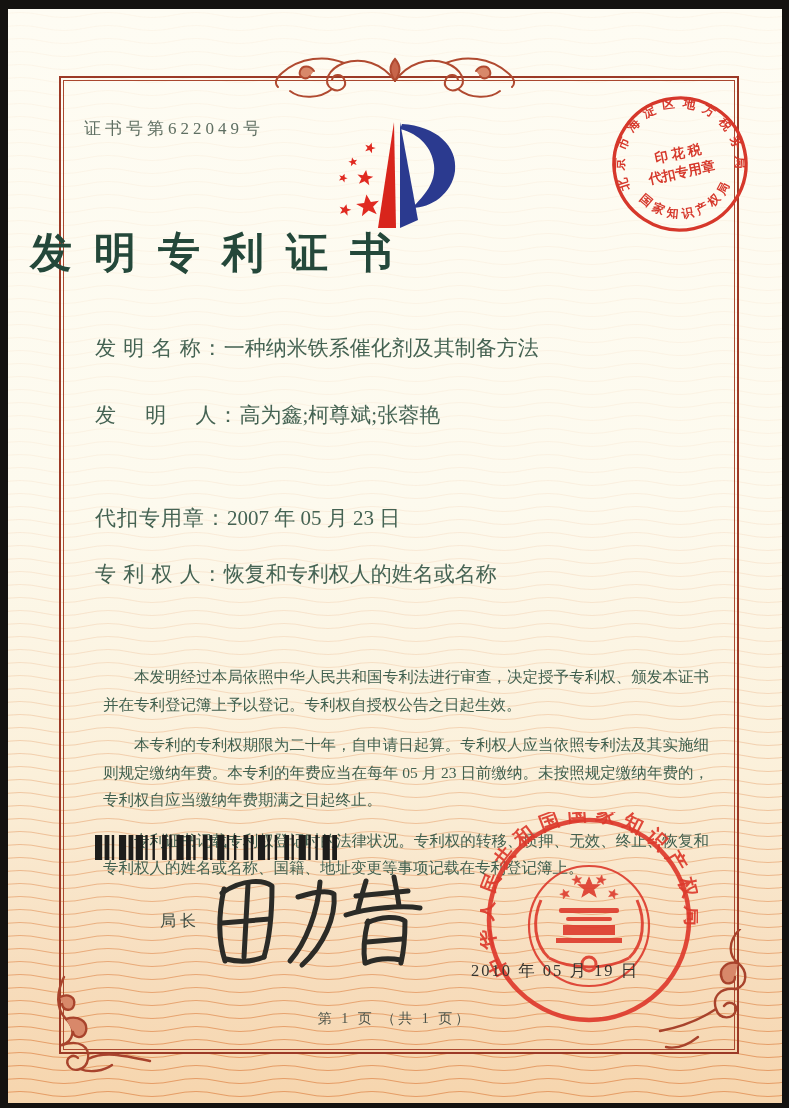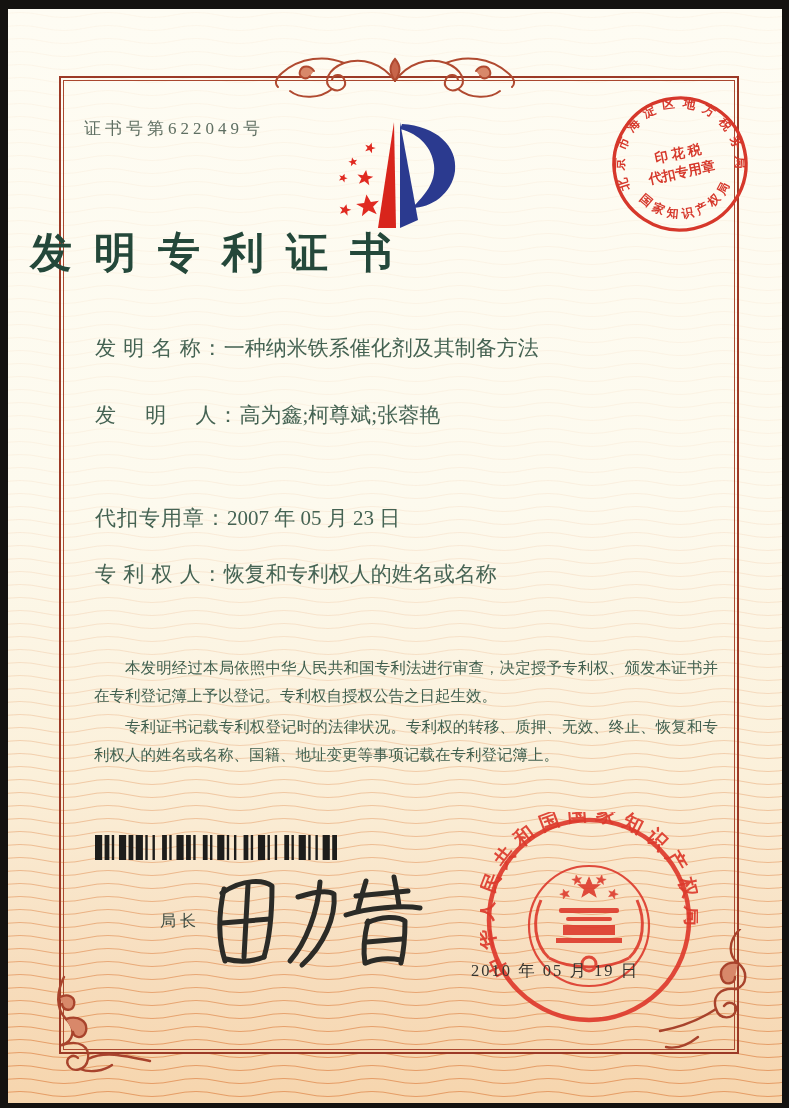--- a/index.html
+++ b/index.html
@@ -40,21 +40,21 @@
   .field-row{position:absolute;left:87px;font-size:21px;color:#456353;white-space:nowrap;}
   .field-row .lbl{letter-spacing:1px;}
   .row-0{top:325px;}.row-1{top:364px;margin-top:28px;}.row-2{top:439px;}
   .row-3{top:495px;}.row-4{top:551px;}.row-5{top:611px;}
 
   .paras{
     position:absolute;left:82px;top:641px;width:632px;
     font-size:15.5px;line-height:27.5px;color:#41604f;
     text-align:justify;z-index:5;
   }
-  .paras p{margin:4px;text-indent:2em;}
+  .paras p{margin:13px;text-indent:2em;}
 
   .barcode{position:absolute;left:87px;top:826px;z-index:5;}
 
   .sig-label{position:absolute;left:152px;top:902px;font-size:16px;color:#3c4a40;letter-spacing:4px;z-index:5;}
   .sig-svg{position:absolute;left:196px;top:856px;z-index:5;}
   .visually-hidden{position:absolute;width:1px;height:1px;overflow:hidden;clip:rect(0 0 0 0);}
 
   .gov-seal{position:absolute;left:472px;top:803px;z-index:6;}
   .seal-date{
     position:absolute;left:463px;top:951px;z-index:7;
@@ -249,20 +249,21 @@
     </div>
     <div class="field-row row-3">
       <span class="lbl">代扣专用章：</span><span>2007 年 05 月 23 日</span>
     </div>
     <div class="field-row row-4">
       <span class="lbl">专 利 权 人：</span><span>恢复和专利权人的姓名或名称</span>
     </div>
 
     <div class="paras">
       <p>本发明经过本局依照中华人民共和国专利法进行审查，决定授予专利权、颁发本证书并在专利登记簿上予以登记。专利权自授权公告之日起生效。</p>
+      <p>本专利的专利权期限为二十年，自申请日起算。专利权人应当依照专利法及其实施细则规定缴纳年费。本专利的年费应当在每年 05 月 23 日前缴纳。未按照规定缴纳年费的，专利权自应当缴纳年费期满之日起终止。</p>
       <p>专利证书记载专利权登记时的法律状况。专利权的转移、质押、无效、终止、恢复和专利权人的姓名或名称、国籍、地址变更等事项记载在专利登记簿上。</p>
     </div>
 
     <svg id="barcode" class="barcode" width="242" height="25" preserveAspectRatio="none" viewBox="0 0 156.54999999999998 25">
         <rect x="0" y="0" width="4.65" height="25" fill="#1d1d1b"></rect>
         <rect x="6.2" y="0" width="3.1" height="25" fill="#1d1d1b"></rect>
         <rect x="10.850000000000001" y="0" width="1.55" height="25" fill="#1d1d1b"></rect>
         <rect x="15.500000000000002" y="0" width="4.65" height="25" fill="#1d1d1b"></rect>
         <rect x="21.700000000000003" y="0" width="3.1" height="25" fill="#1d1d1b"></rect>
         <rect x="26.350000000000005" y="0" width="4.65" height="25" fill="#1d1d1b"></rect>
@@ -334,15 +335,16 @@
         <rect x="-26" y="9" width="52" height="10" stroke="none"></rect>
         <rect x="-33" y="22" width="66" height="5" stroke="none"></rect>
         <path d="M-48,-16 C-57,4 -55,28 -40,42" fill="none" stroke-width="3"></path>
         <path d="M48,-16 C57,4 55,28 40,42" fill="none" stroke-width="3"></path>
         <path d="M-40,42 C-18,54 18,54 40,42" fill="none" stroke-width="3"></path>
         <circle cx="0" cy="48" r="7" fill="none" stroke-width="3"></circle>
       </g>
     </svg>
     <div class="seal-date">2010 年 05 月 19 日</div>
 
+    <div class="footer">第 1 页 （共 1 页）</div>
 
   </div>
 </div>
 
 </body></html>

